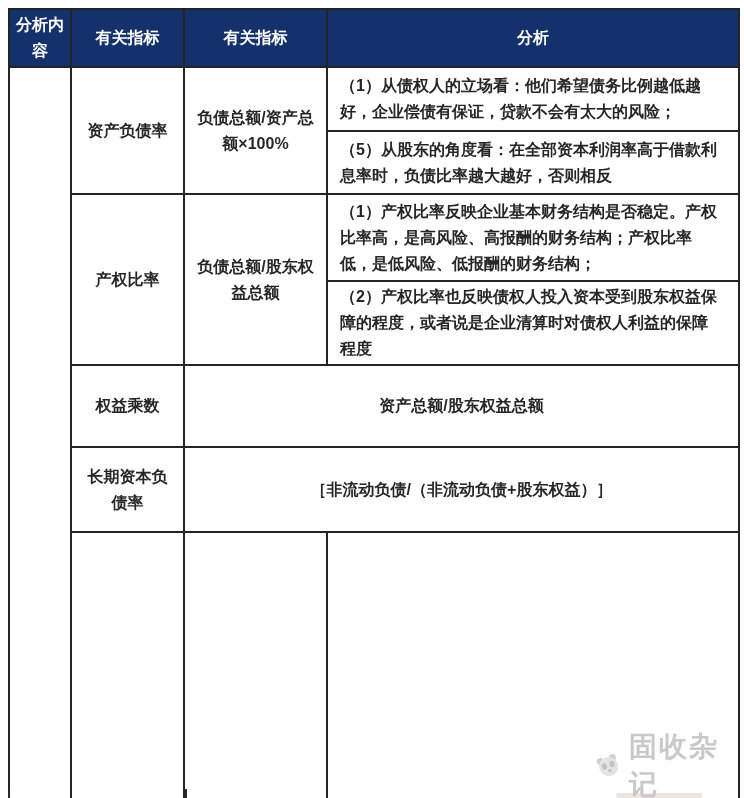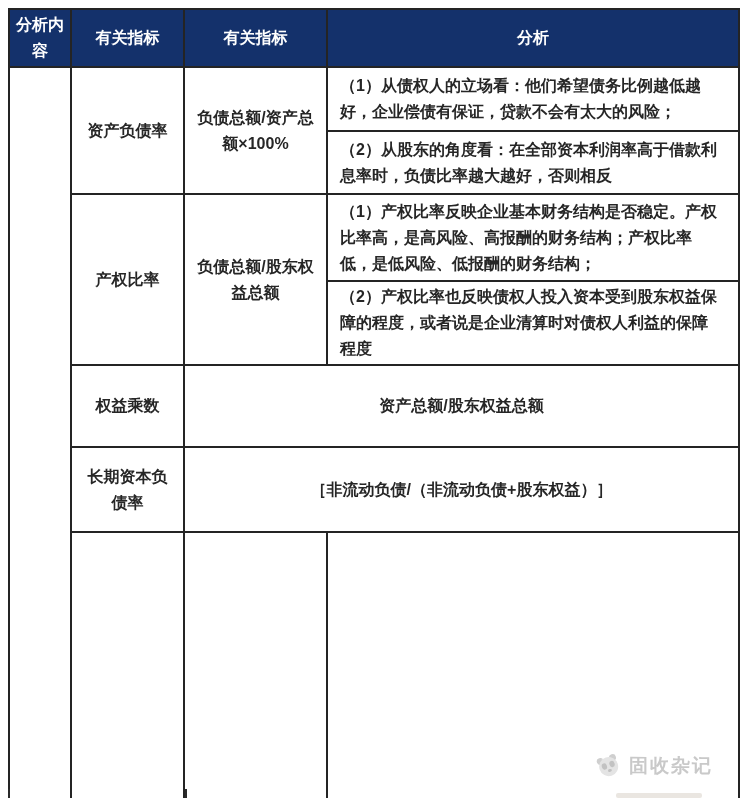--- a/index.html
+++ b/index.html
@@ -31,21 +31,21 @@
   }
   td.c1{text-align:center;padding:2px 4px;}
   td.c2{text-align:center;padding:2px 11px;}
   td.c3{text-align:center;padding:18px 9px;}
   td.c4{text-align:left;padding:2px 15px 2px 12px;margin-left:23px;}
   td.merged{text-align:center;padding:2px 8px;}
   .stub{position:absolute;width:2px;background:#2a2a2a;}
   .watermark{
     position:absolute;left:594px;top:746px;width:150px;height:40px;
     display:flex;align-items:center;gap:5px;
-    color:#c9c9c9;font-size:19px;font-weight:600;
+    color:#c9c9c9;font-size:28px;font-weight:600;
     letter-spacing:2px;user-select:none;
   }
   .watermark svg{flex:0 0 auto;}
   .remnant{
     position:absolute;left:616px;top:793px;width:86px;height:5px;
     background:#d8d2c8;opacity:.55;border-radius:2px;
   }
 </style>
 </head>
 <body>
@@ -65,21 +65,21 @@
     <th>分析</th>
   </tr>
 
   <tr style="height:64px">
     <td class="c1" rowspan="7">总债务存量比率</td>
     <td class="c2" rowspan="2">资产负债率</td>
     <td class="c3" rowspan="2">负债总额/资产总额×100%</td>
     <td class="c4">（1）从债权人的立场看：他们希望债务比例越低越好，企业偿债有保证，贷款不会有太大的风险；</td>
   </tr>
   <tr style="height:63px">
-    <td class="c4">（2）从股东的角度看：在全部资本利润率高于借款利息率时，负债比率越大越好，否则相反</td>
+    <td class="c4">（5）从股东的角度看：在全部资本利润率高于借款利息率时，负债比率越大越好，否则相反</td>
   </tr>
 
   <tr style="height:87px">
     <td class="c2" rowspan="2">产权比率</td>
     <td class="c3" rowspan="2">负债总额/股东权益总额</td>
     <td class="c4">（1）产权比率反映企业基本财务结构是否稳定。产权比率高，是高风险、高报酬的财务结构；产权比率低，是低风险、低报酬的财务结构；</td>
   </tr>
   <tr style="height:78px">
     <td class="c4">（2）产权比率也反映债权人投入资本受到股东权益保障的程度，或者说是企业清算时对债权人利益的保障程度</td>
   </tr>

